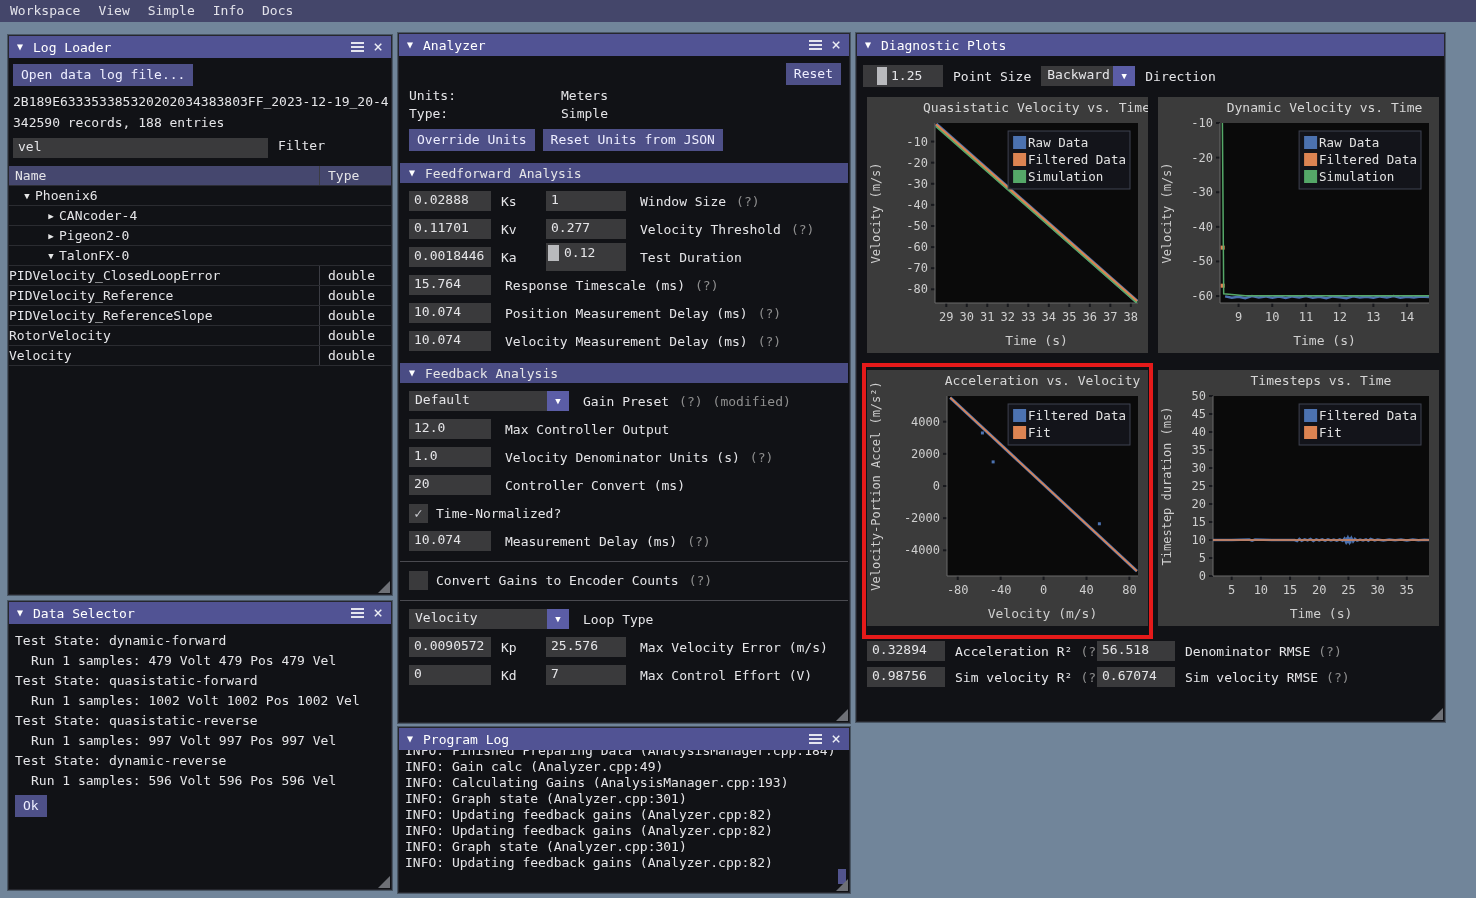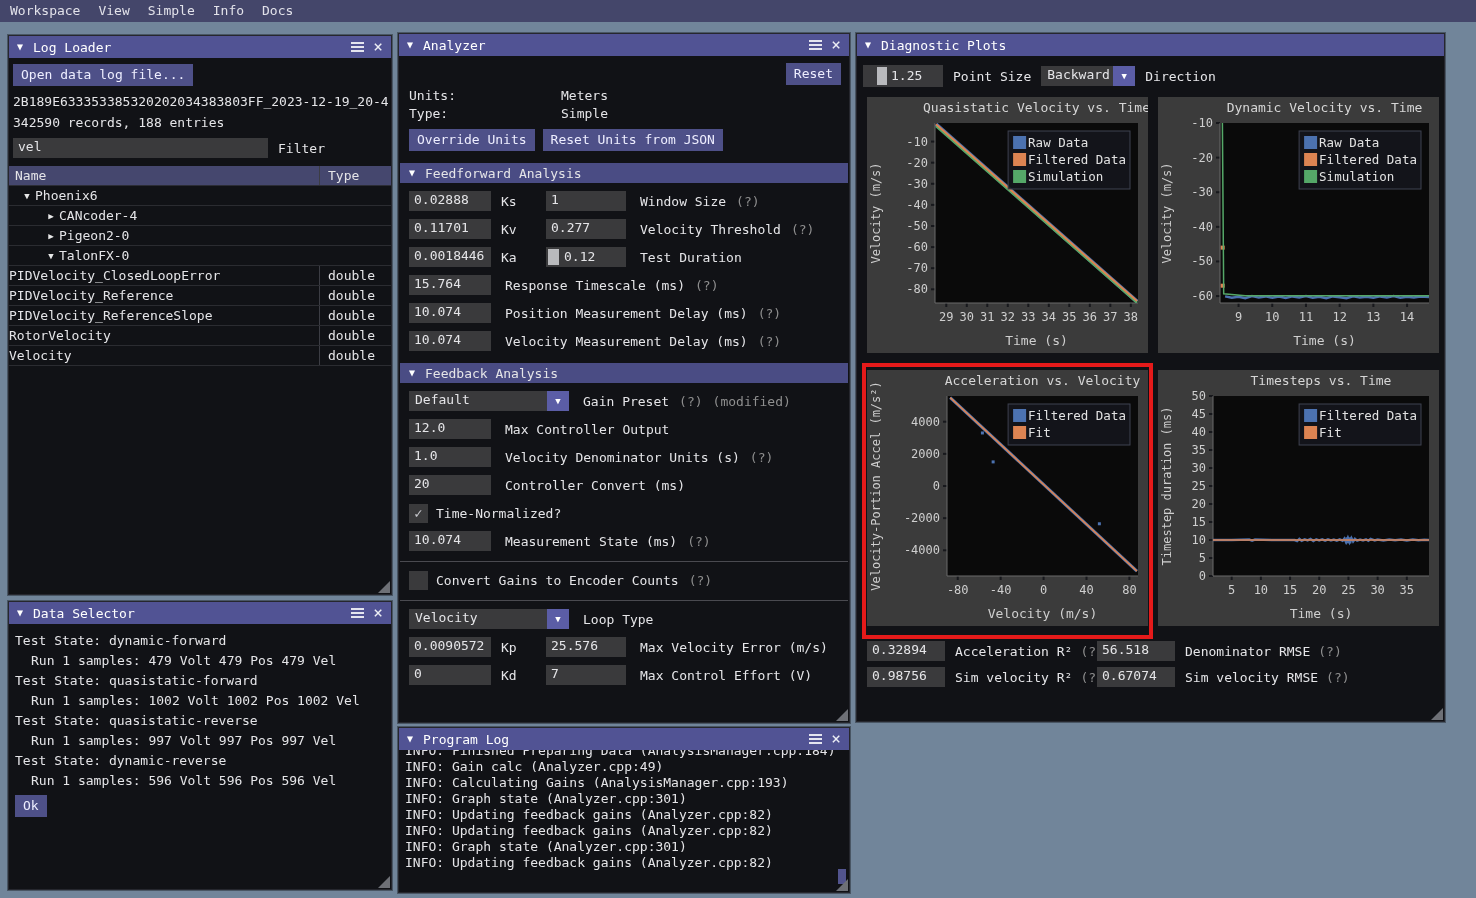--- a/index.html
+++ b/index.html
@@ -22,21 +22,21 @@
   .btn{display:inline-block;background:#4e5088;color:#eef;padding:2px 8px;height:22px;
        line-height:18px;white-space:nowrap;cursor:pointer}
   .vbox,.vbox2{height:20px;background:#3a3a3c;padding:1px 5px;overflow:hidden;white-space:nowrap}
   .vbox{width:82px}.vbox2{width:80px}
   .help{color:#8f8f8f;margin-left:10px;white-space:nowrap}
   .sep{border-top:1px solid #4a4a50;margin:10px 1px 0 1px}
   
   #log-loader{left:8px;top:35px;width:384px;height:560px}
   .ll-file{margin:8px 0 0 4px;white-space:nowrap;overflow:hidden;width:376px}
   .ll-rec{margin:6px 0 0 4px}
-  .ll-filter{display:flex;align-items:center;margin:8px 0 0 4px}
+  .ll-filter{display:flex;align-items:flex-start;margin:8px 0 0 4px}
   .ll-filter .fbox{width:255px;height:20px;background:#3a3a3c;padding:1px 5px}
   .lt-header{display:flex;height:20px;background:#45476e;margin-top:8px;border-bottom:1px solid #2c2d36}
   .lt-row{display:flex;height:20px;border-bottom:1px solid #2b2c31;align-items:center}
   .lt-name{flex:1;display:flex;align-items:center;overflow:hidden;white-space:nowrap}
   .lt-type{width:72px;border-left:1px solid #3c3d44;padding-left:8px;line-height:19px}
   .lt-header .lt-name{padding-left:6px;line-height:20px}
   .tree-arrow{font-size:9px;width:16px;display:inline-block;text-align:center;color:#e8e8e8}
   .ind1{padding-left:10px}.ind2{padding-left:34px}.ind3{}
   
   #data-selector{left:8px;top:601px;width:384px;height:289px}
@@ -51,21 +51,21 @@
   .btn-row{display:flex;gap:8px;margin:8px 0 0 10px}
   .sect{margin-top:12px;height:20px;background:#4a4c84;display:flex;gap:10px;align-items:center;padding-left:9px;margin-left:1px;margin-right:1px}
   .arow{display:flex;align-items:center;margin:8px 0 0 10px;height:20px}
   .lbl{margin-left:14px;white-space:nowrap}
   .lbl-mid{width:45px;margin-left:10px;white-space:nowrap}
   .dropdown{display:flex;cursor:pointer}
   .dd-text{width:138px;height:20px;background:#3a3a3c;padding:1px 6px;white-space:nowrap;overflow:hidden}
   .dd-arrow{width:22px;height:20px;background:#5b5da6;color:#fff;display:flex;align-items:center;justify-content:center;font-size:9px}
   .checkbox{width:19px;height:19px;background:#3a3a3c;display:flex;align-items:center;justify-content:center;
             color:#c6c7cc;font-size:14px;cursor:pointer}
-  .slider2{position:relative;width:80px;height:20px;background:#3a3a3c}
+  .slider2{position:relative;width:80px;height:28px;background:#3a3a3c}
   .slider2 .grab{position:absolute;left:2px;top:2px;width:11px;height:16px;background:#b9babd}
   .slider2 .val{position:absolute;left:18px;line-height:20px}
   
   #program-log{left:398px;top:727px;width:452px;height:166px}
   .pl-body{padding:0 6px;overflow:hidden;height:142px;position:relative}
   .logline{line-height:16px;white-space:nowrap}
   .logline.first{margin-top:-7px}
   .pl-grab{position:absolute;right:3px;bottom:8px;width:8px;height:15px;background:#52548e}
   
   #diagnostic-plots{left:856px;top:33px;width:589px;height:689px}
@@ -307,21 +307,21 @@
     <div class="lbl">Controller Convert (ms)</div>
   </div>
   <div class="arow">
     <div class="checkbox">
         <span>✓</span>
       </div>
     <div class="lbl" style="margin-left:8px">Time-Normalized?</div>
   </div>
   <div class="arow">
     <div class="vbox">10.074</div>
-    <div class="lbl">Measurement State (ms)</div>
+    <div class="lbl">Measurement Delay (ms)</div>
     <div class="help">(?)</div>
   </div>
   <div class="sep"></div>
   <div class="arow">
     <div class="checkbox"></div>
     <div class="lbl" style="margin-left:8px">Convert Gains to Encoder Counts</div>
     <div class="help">(?)</div>
   </div>
   <div class="sep"></div>
   <div class="arow">

